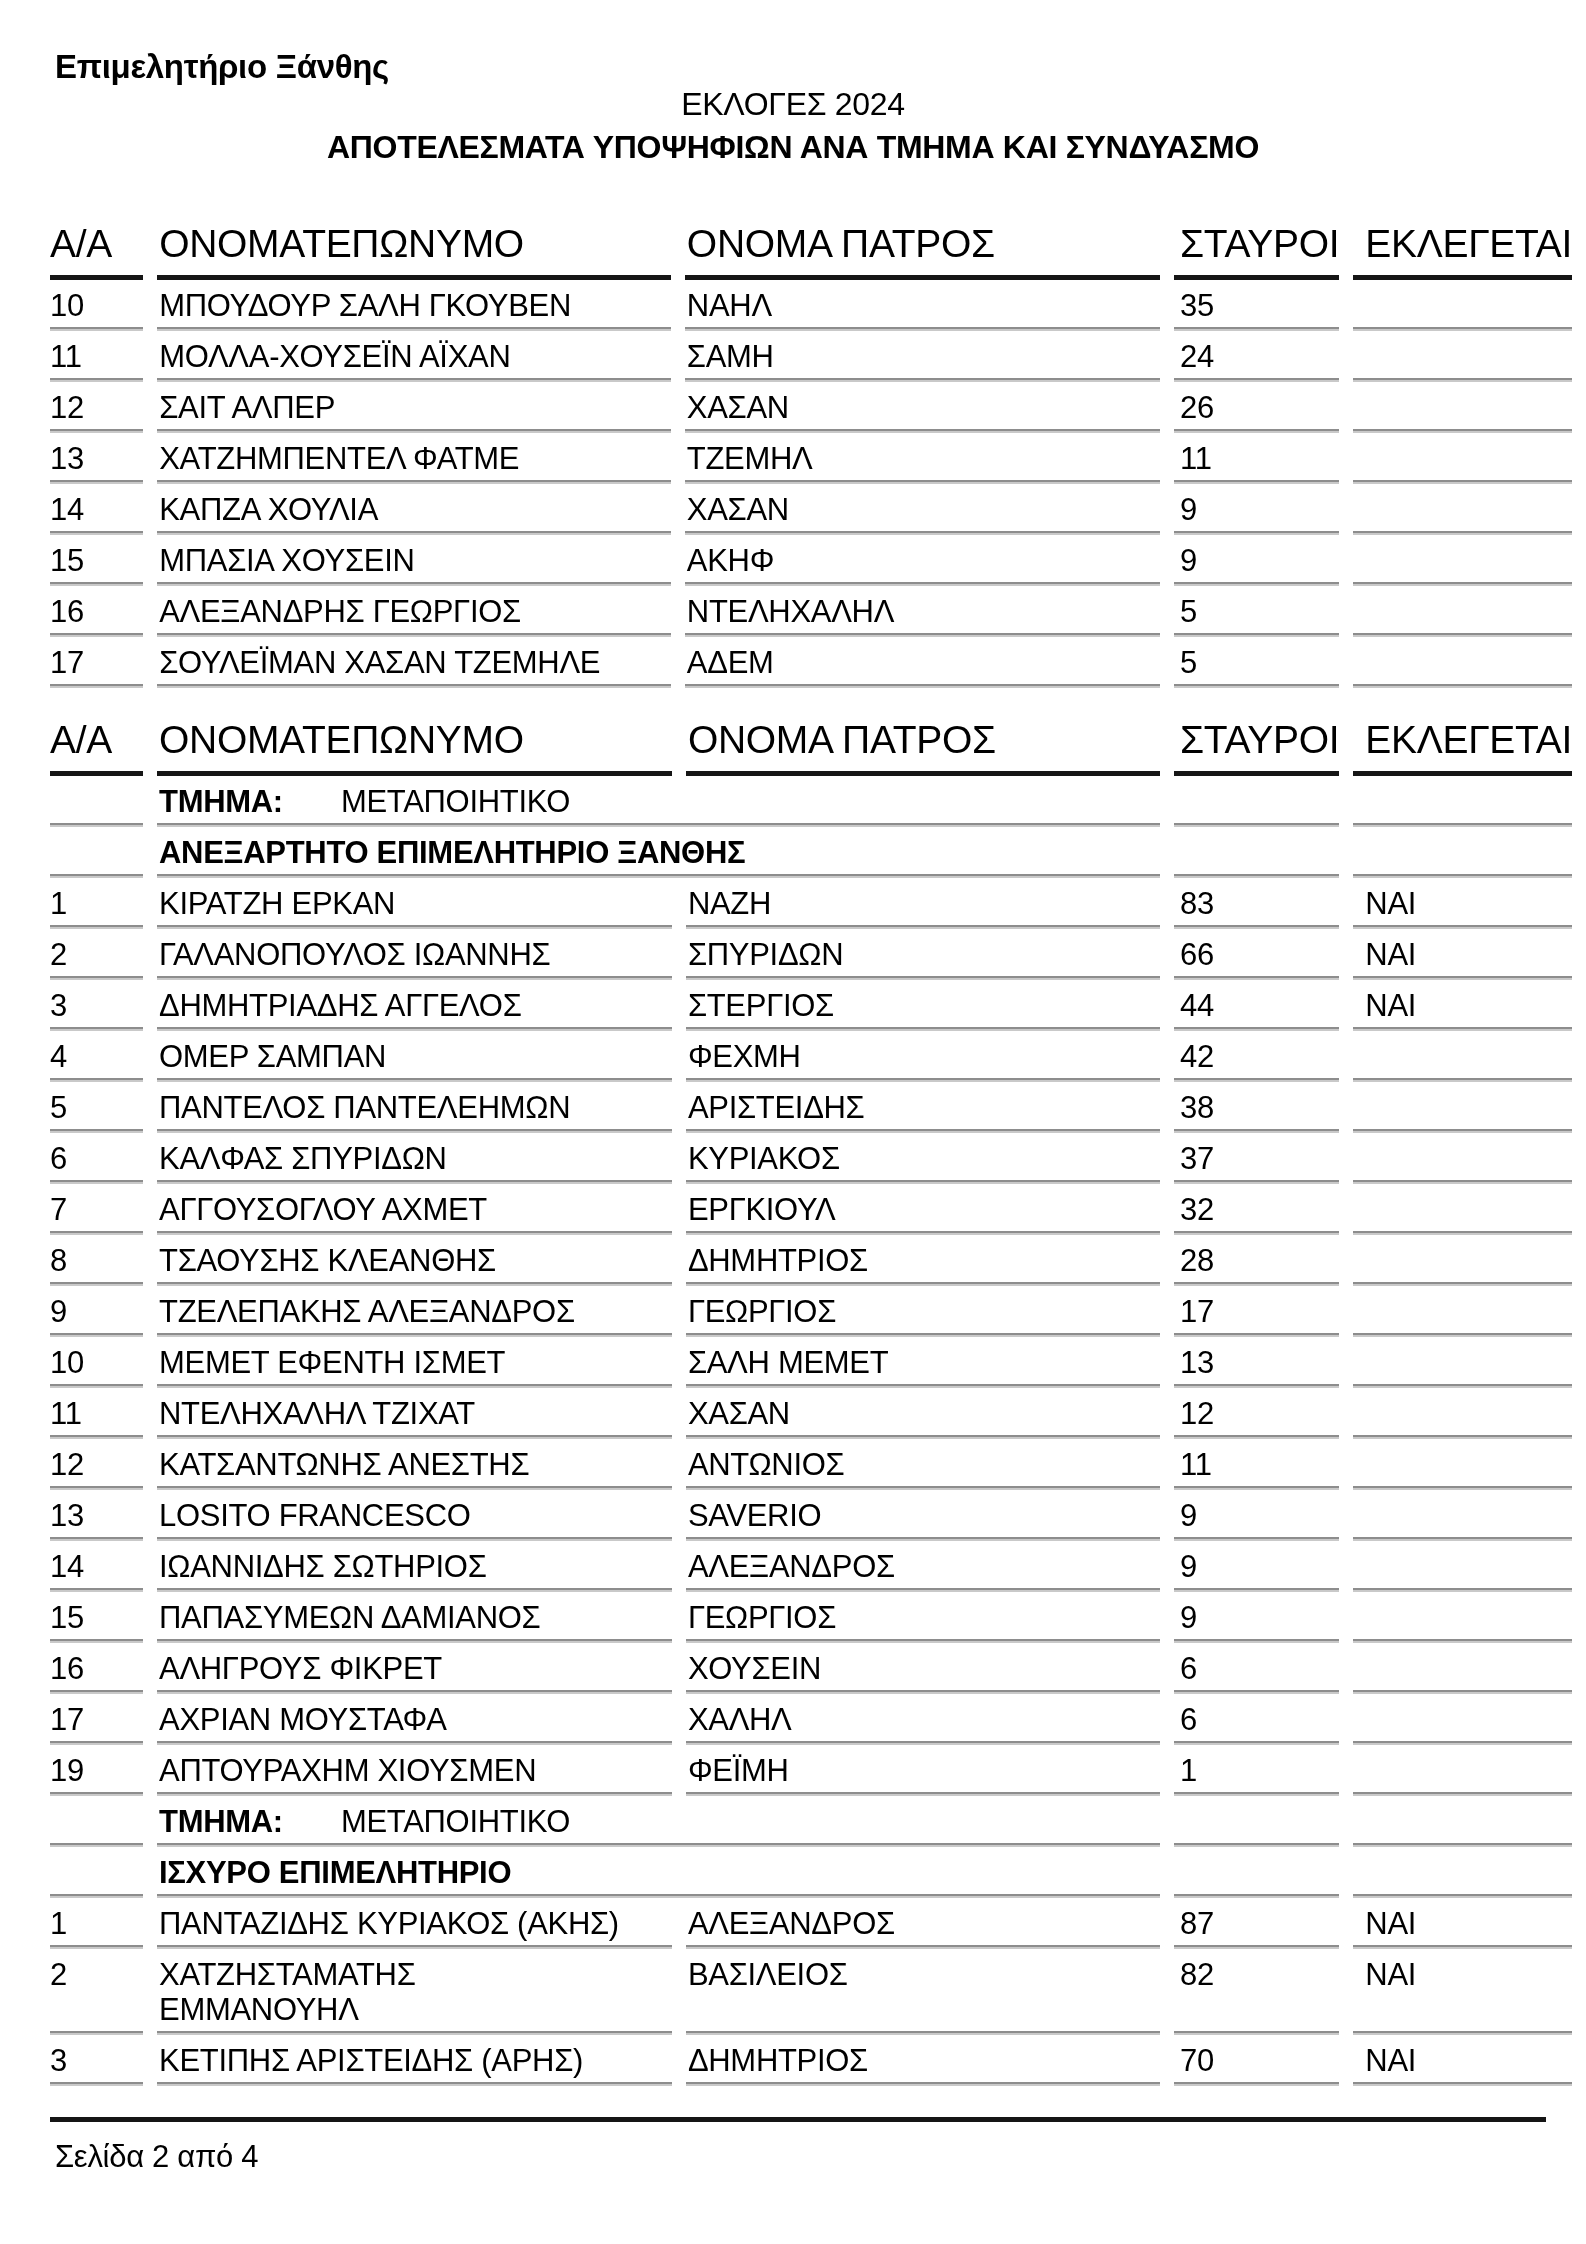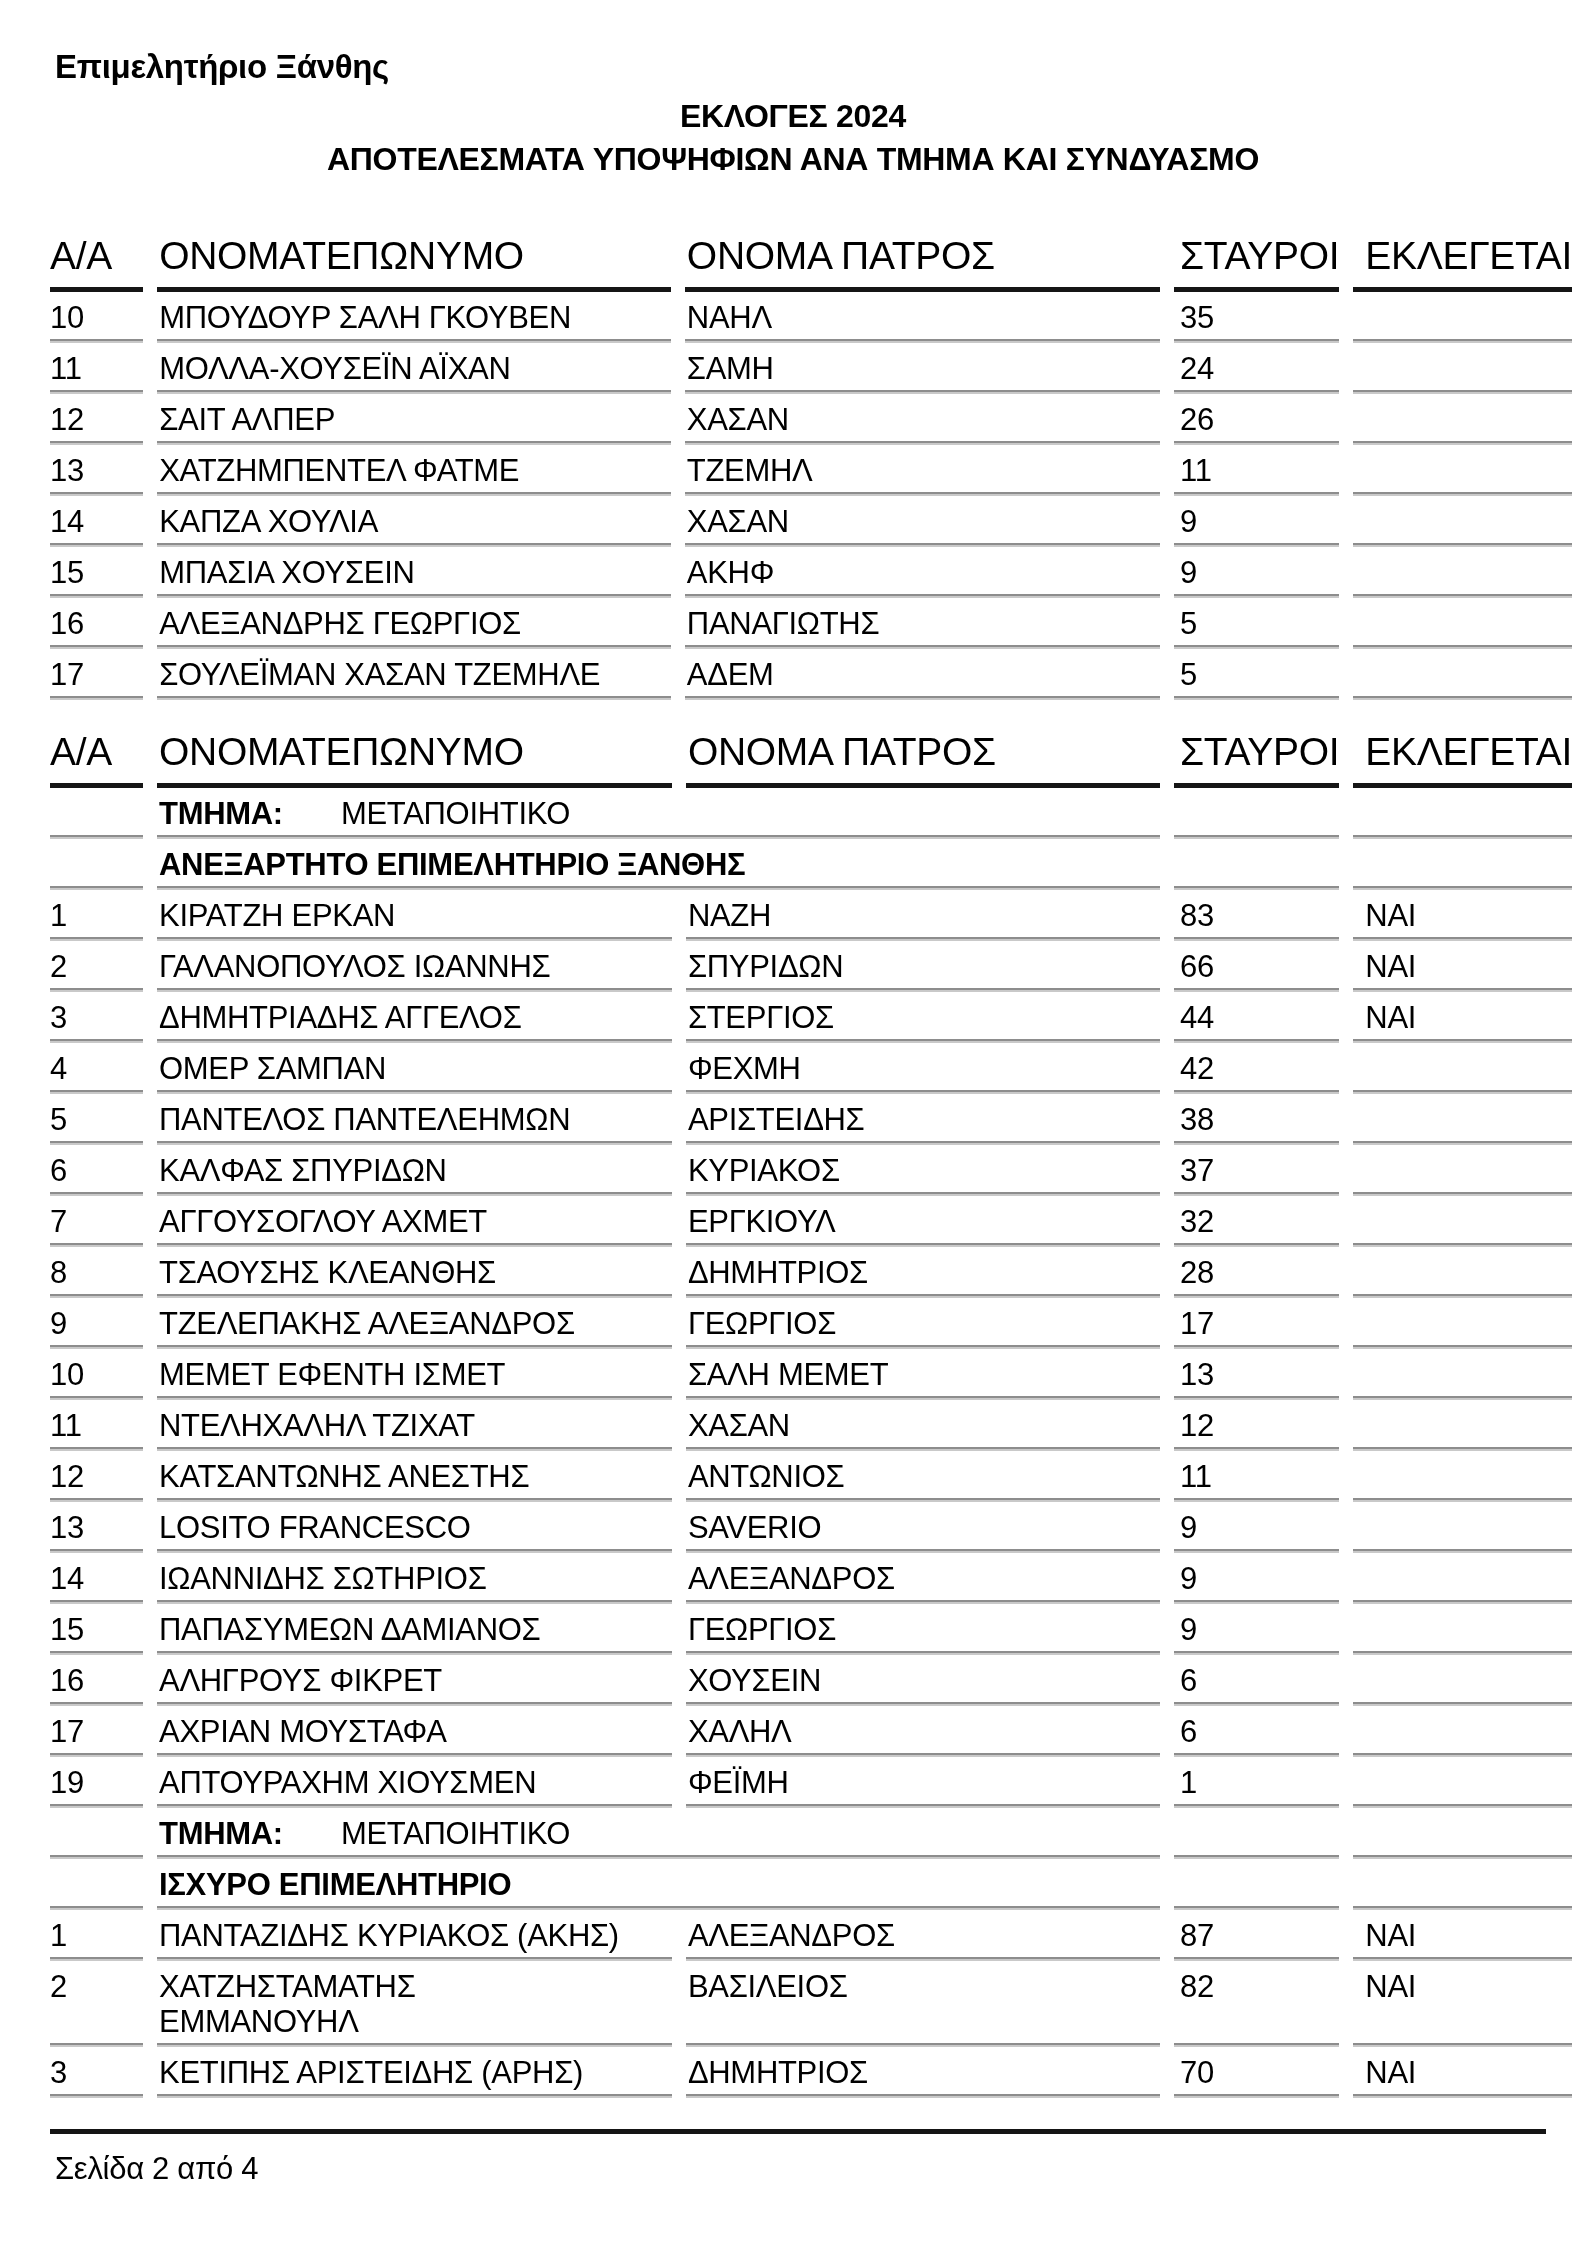--- a/index.html
+++ b/index.html
@@ -2,21 +2,21 @@
 <html lang="el"><head>
 <meta charset="utf-8">
 <style>
   html,body { margin:0; padding:0; }
   body {
     width:1586px; height:2244px; background:#ffffff; color:#000;
     font-family:"Liberation Sans","DejaVu Sans",sans-serif;
     letter-spacing:-0.3px; overflow:hidden;
   }
   .org-title { padding-top:48px; margin-left:55px; font-size:33px; font-weight:bold; }
-  .center-title { text-align:center; font-size:32px; font-weight:bold; margin-top:12px; }
+  .center-title { text-align:center; font-size:32px; font-weight:normal; }
   .center-sub  { text-align:center; font-size:32px; font-weight:bold; margin-top:6px; }
 
   table.results {
     border-collapse:separate; border-spacing:14px 0;
     margin-left:36px; table-layout:fixed;
   }
   col.c-aa{width:96px;} col.c-name{width:520px;} col.c-father{width:490px;}
   col.c-cross{width:152px;} col.c-elected{width:170px;}
 
   th {
@@ -111,21 +111,21 @@
         <td class="aa">15</td>
         <td class="name"><span>ΜΠΑΣΙΑ ΧΟΥΣΕΙΝ</span><span class="name2"></span></td>
         <td class="father">ΑΚΗΦ</td>
         <td class="crosses">9</td>
         <td class="elected"></td>
       </tr>
 
       <tr>
         <td class="aa">16</td>
         <td class="name"><span>ΑΛΕΞΑΝΔΡΗΣ ΓΕΩΡΓΙΟΣ</span><span class="name2"></span></td>
-        <td class="father">ΠΑΝΑΓΙΩΤΗΣ</td>
+        <td class="father">ΝΤΕΛΗΧΑΛΗΛ</td>
         <td class="crosses">5</td>
         <td class="elected"></td>
       </tr>
 
       <tr>
         <td class="aa">17</td>
         <td class="name"><span>ΣΟΥΛΕΪΜΑΝ ΧΑΣΑΝ ΤΖΕΜΗΛΕ</span><span class="name2"></span></td>
         <td class="father">ΑΔΕΜ</td>
         <td class="crosses">5</td>
         <td class="elected"></td>

